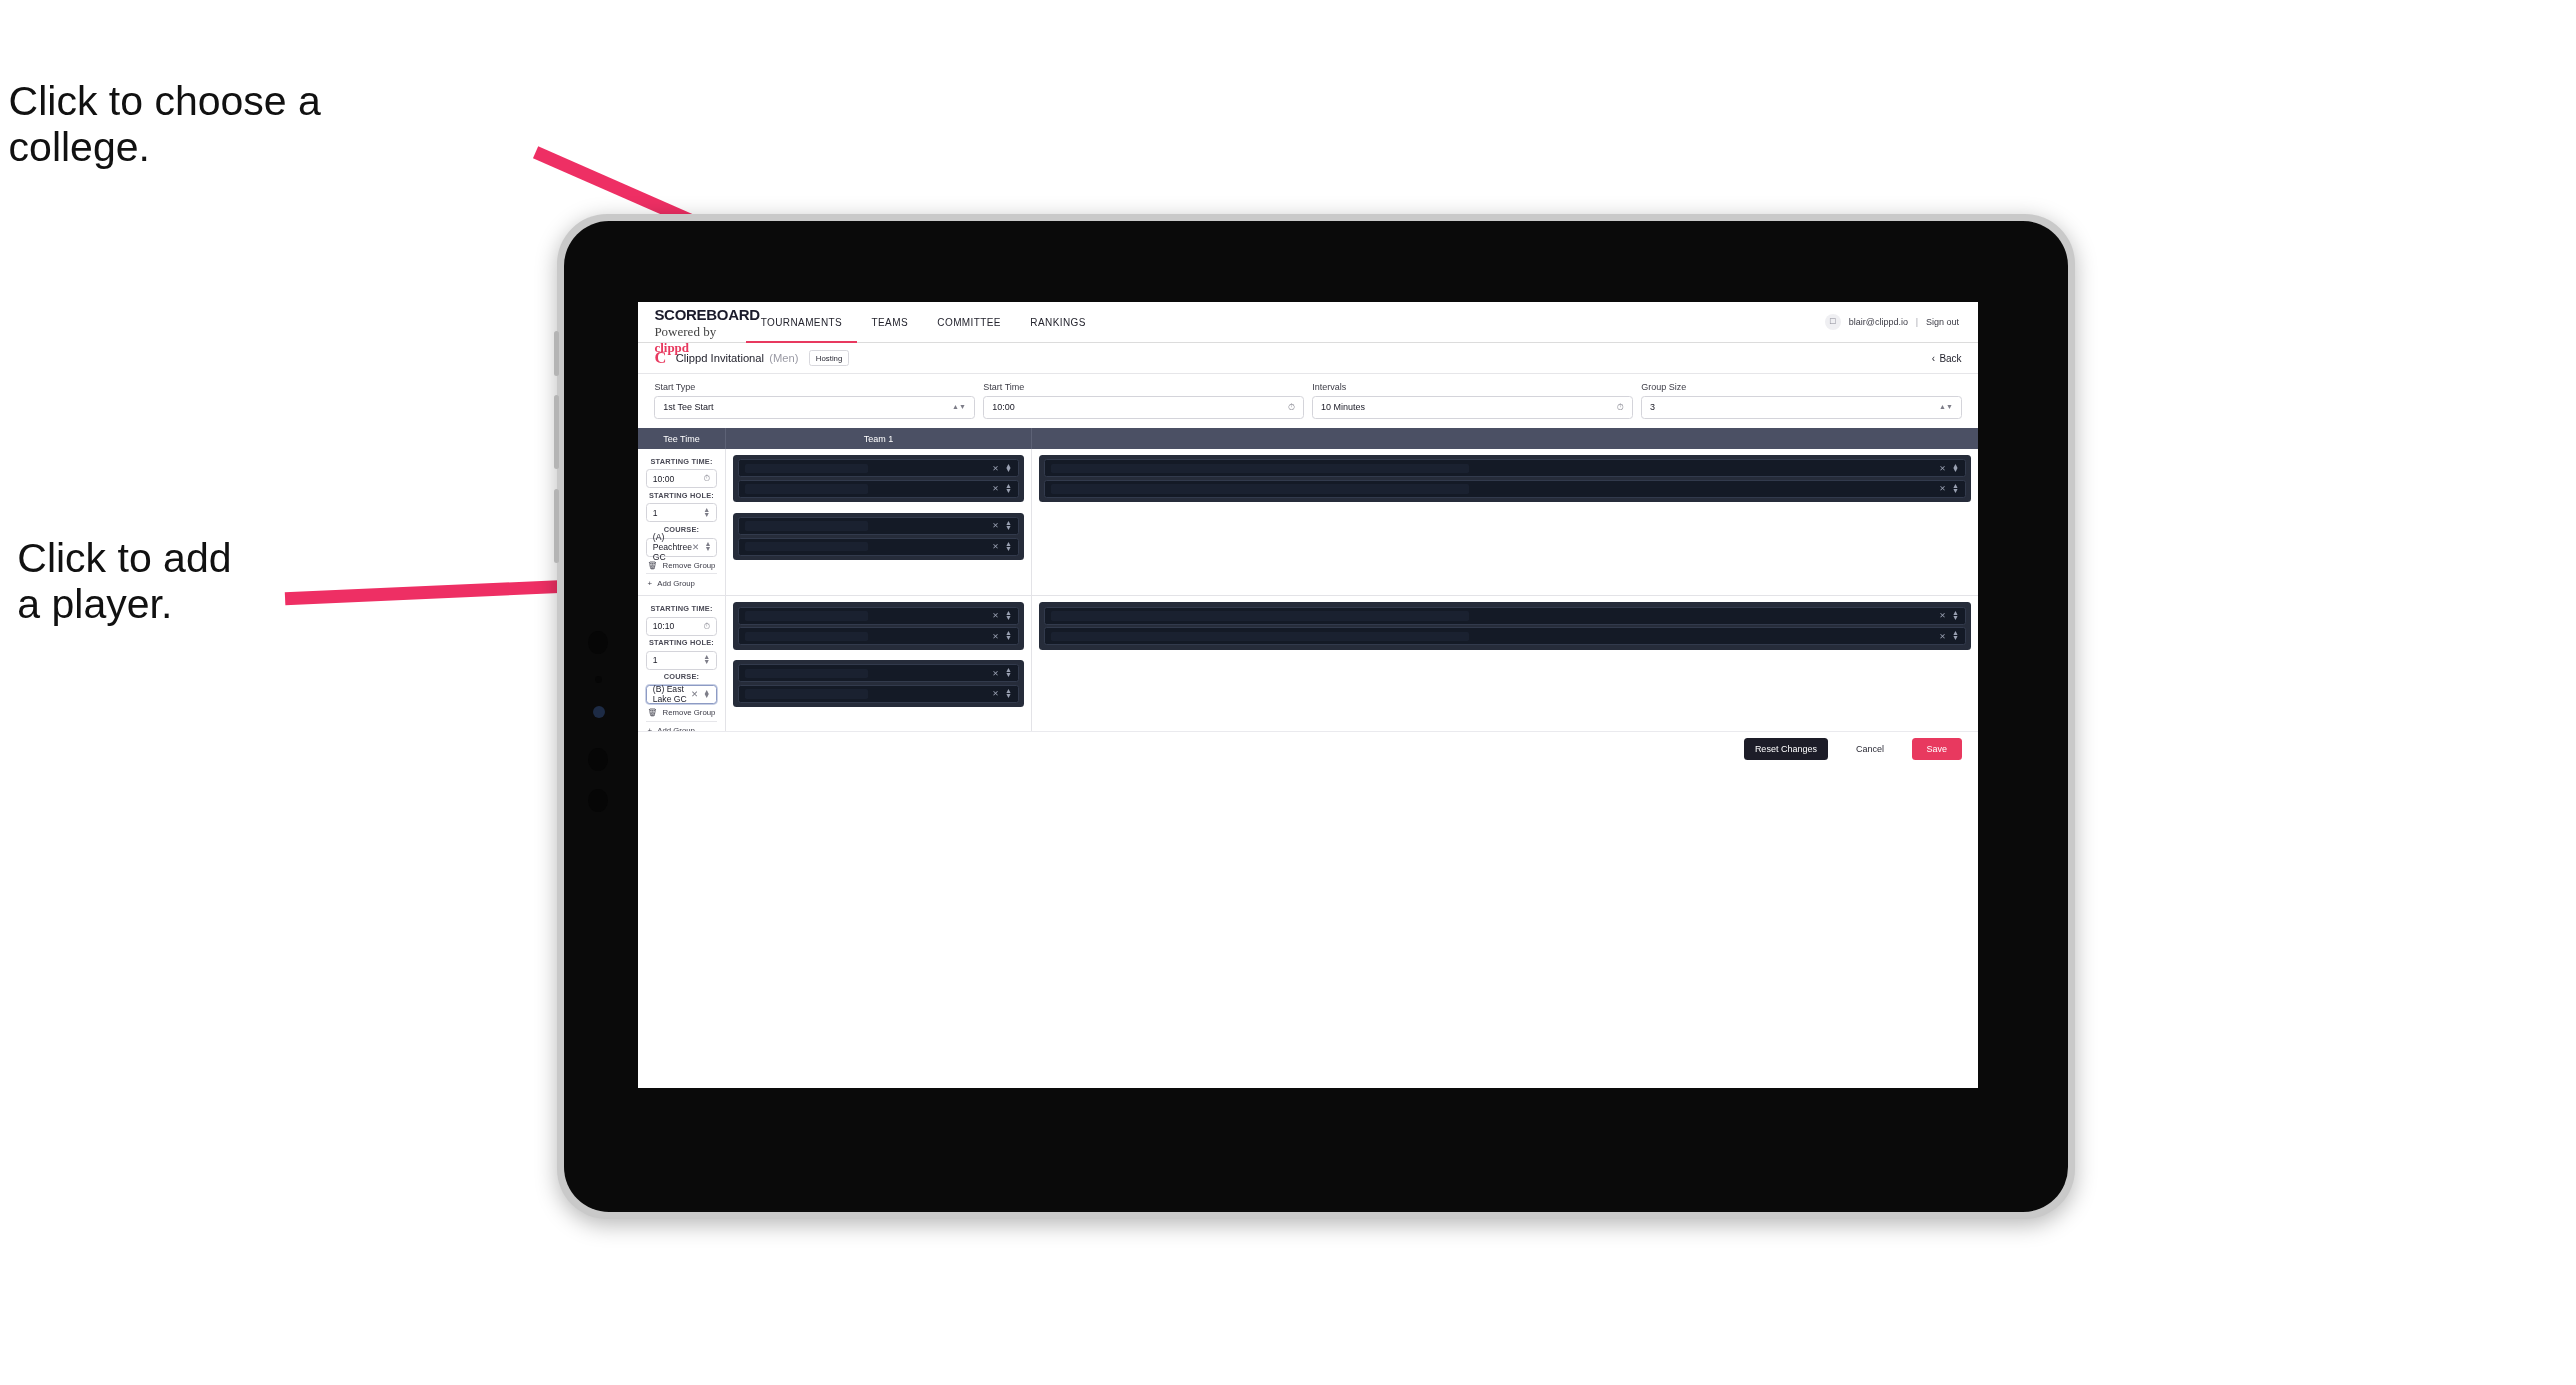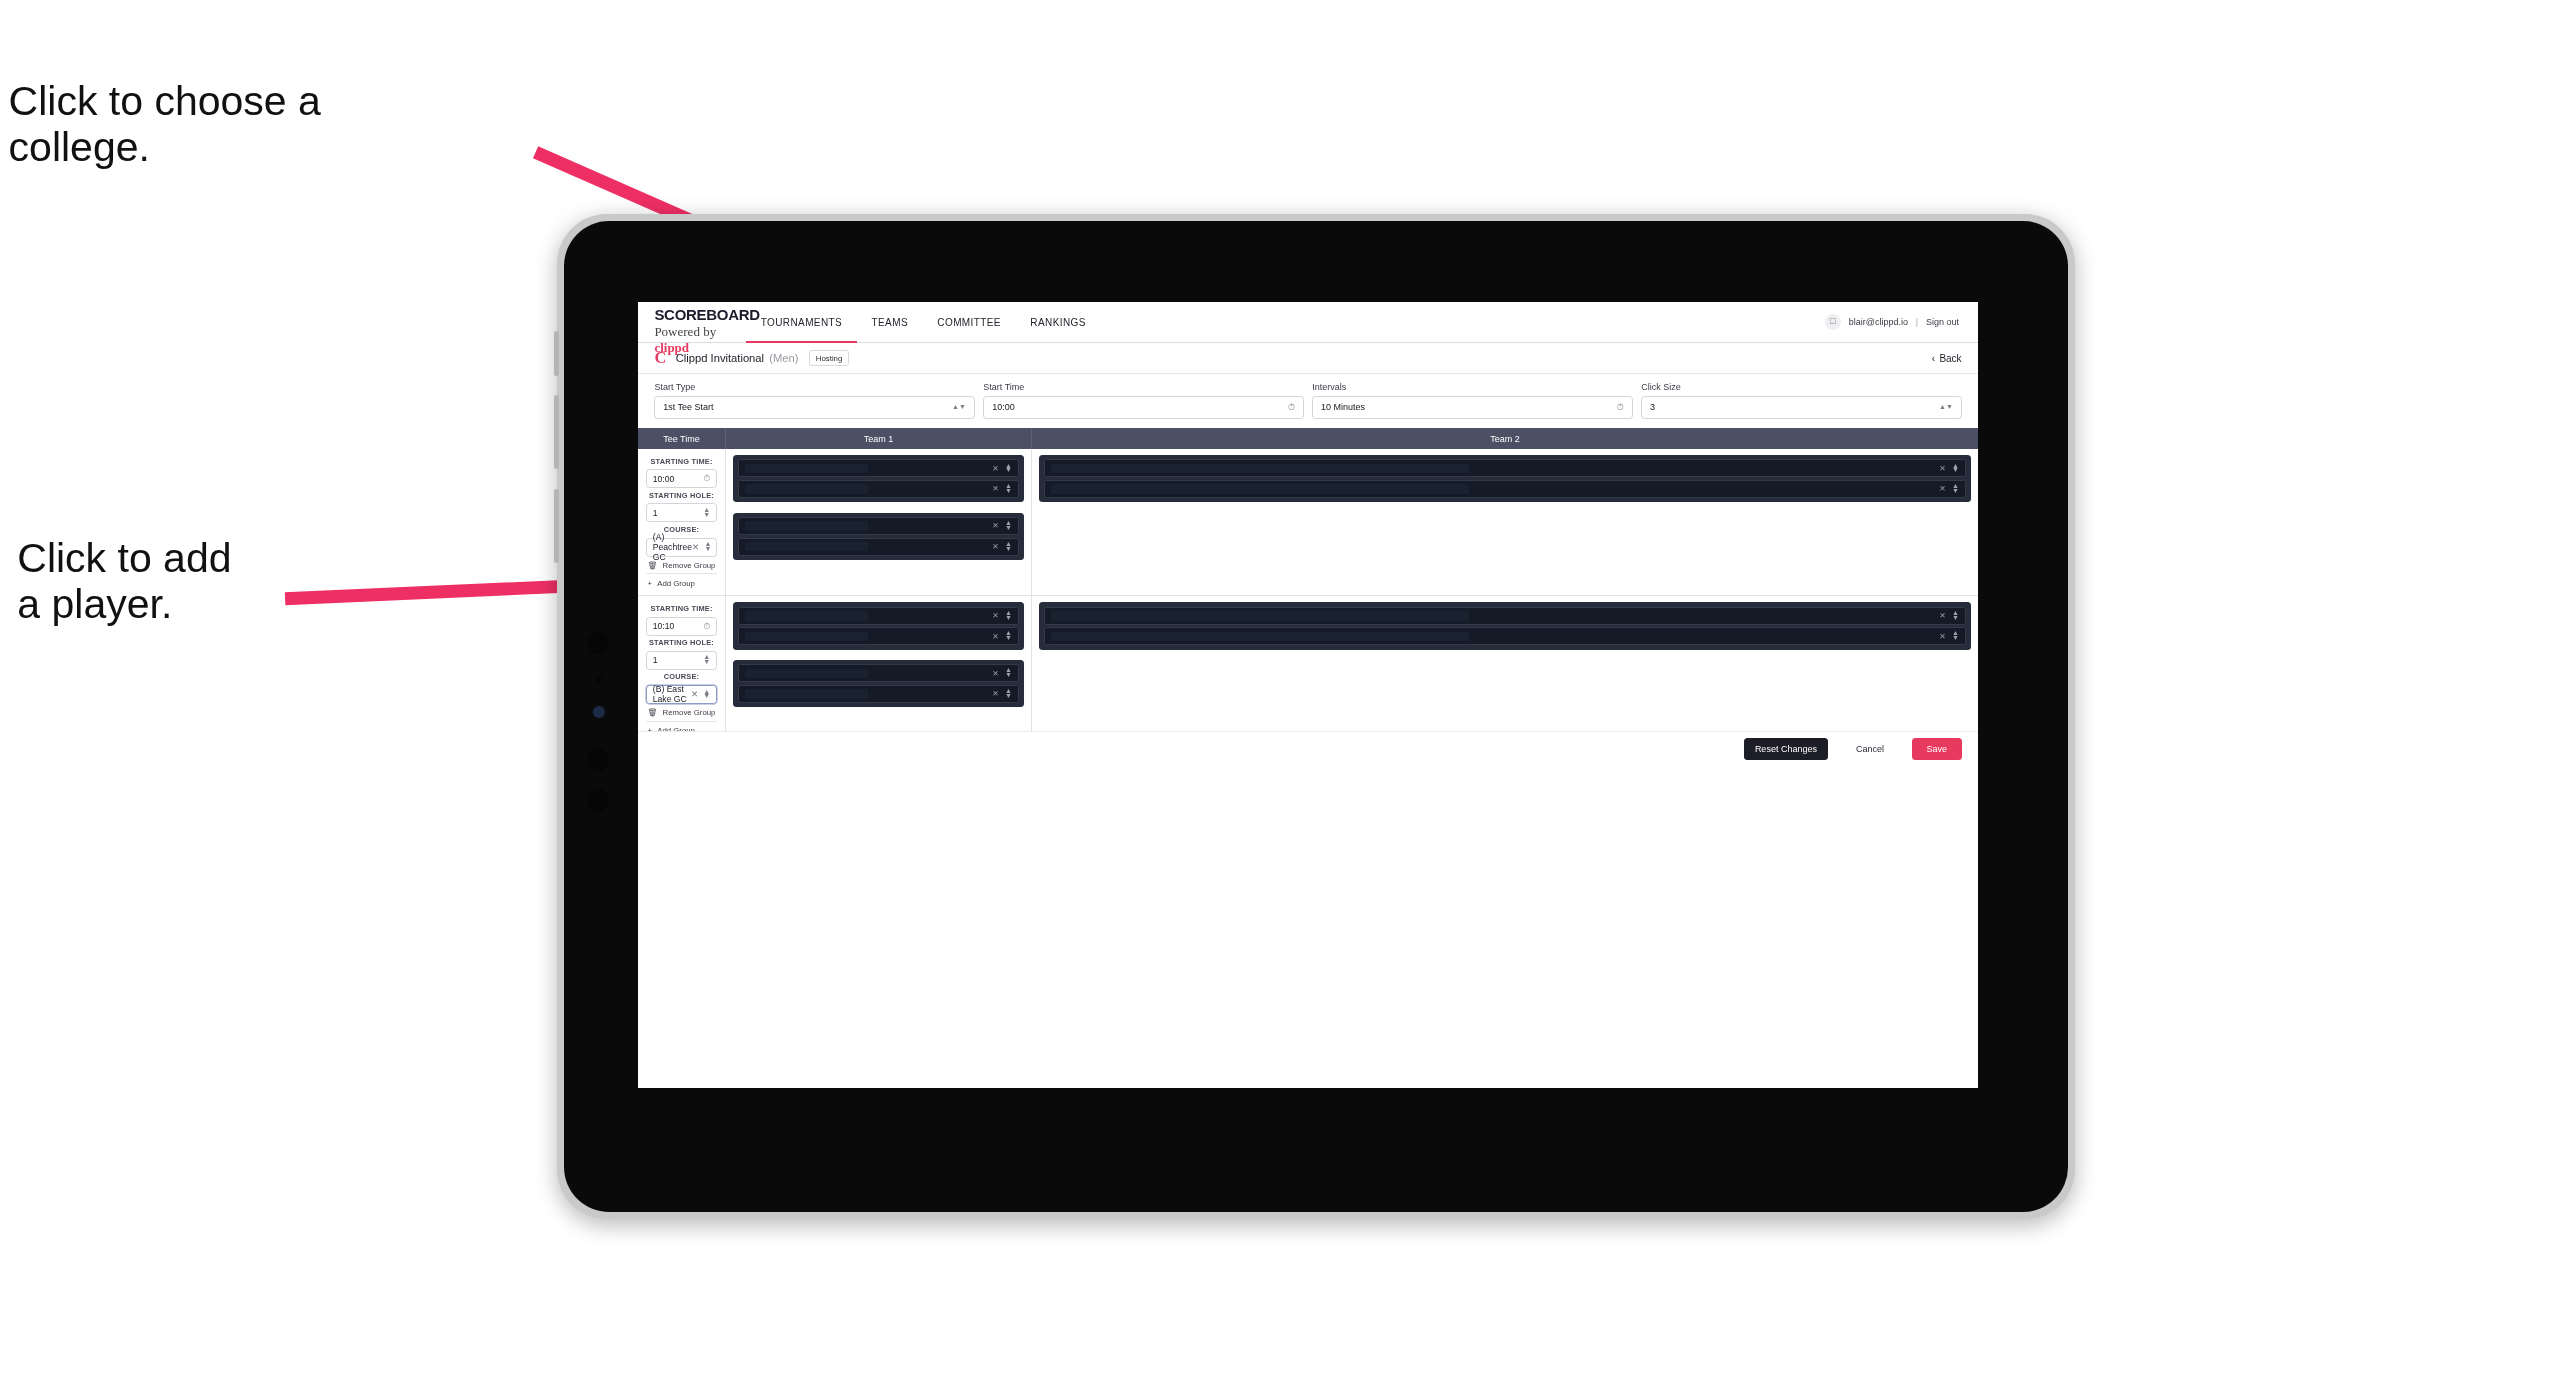--- a/index.html
+++ b/index.html
@@ -311,35 +311,34 @@
       </div>
     </div>
     <div class="field">
       <div class="field-label">Intervals</div>
       <div class="field-box">
         <span>10 Minutes</span>
         <span class="ctrl">⏱</span>
       </div>
     </div>
     <div class="field">
-      <div class="field-label">Click Size</div>
+      <div class="field-label">Group Size</div>
       <div class="field-box">
         <span>3</span>
         <span class="ctrl chev">
             <i>▲</i>
             <i>▼</i>
           </span>
       </div>
     </div>
   </div>
 
   <div id="tbl-head">
     <div class="col col-tee">Tee Time</div>
     <div class="col col-t1">Team 1</div>
-    <div class="col col-t2">Team 2</div>
   </div>
 
   <div id="tbl-body">
       <div class="grow">
         <div class="cell-tee">
           <div class="tee-label">STARTING TIME:</div>
           <div class="tee-box">
             <span>10:00</span>
             <span class="ctrl">
               <span>⏱</span>

